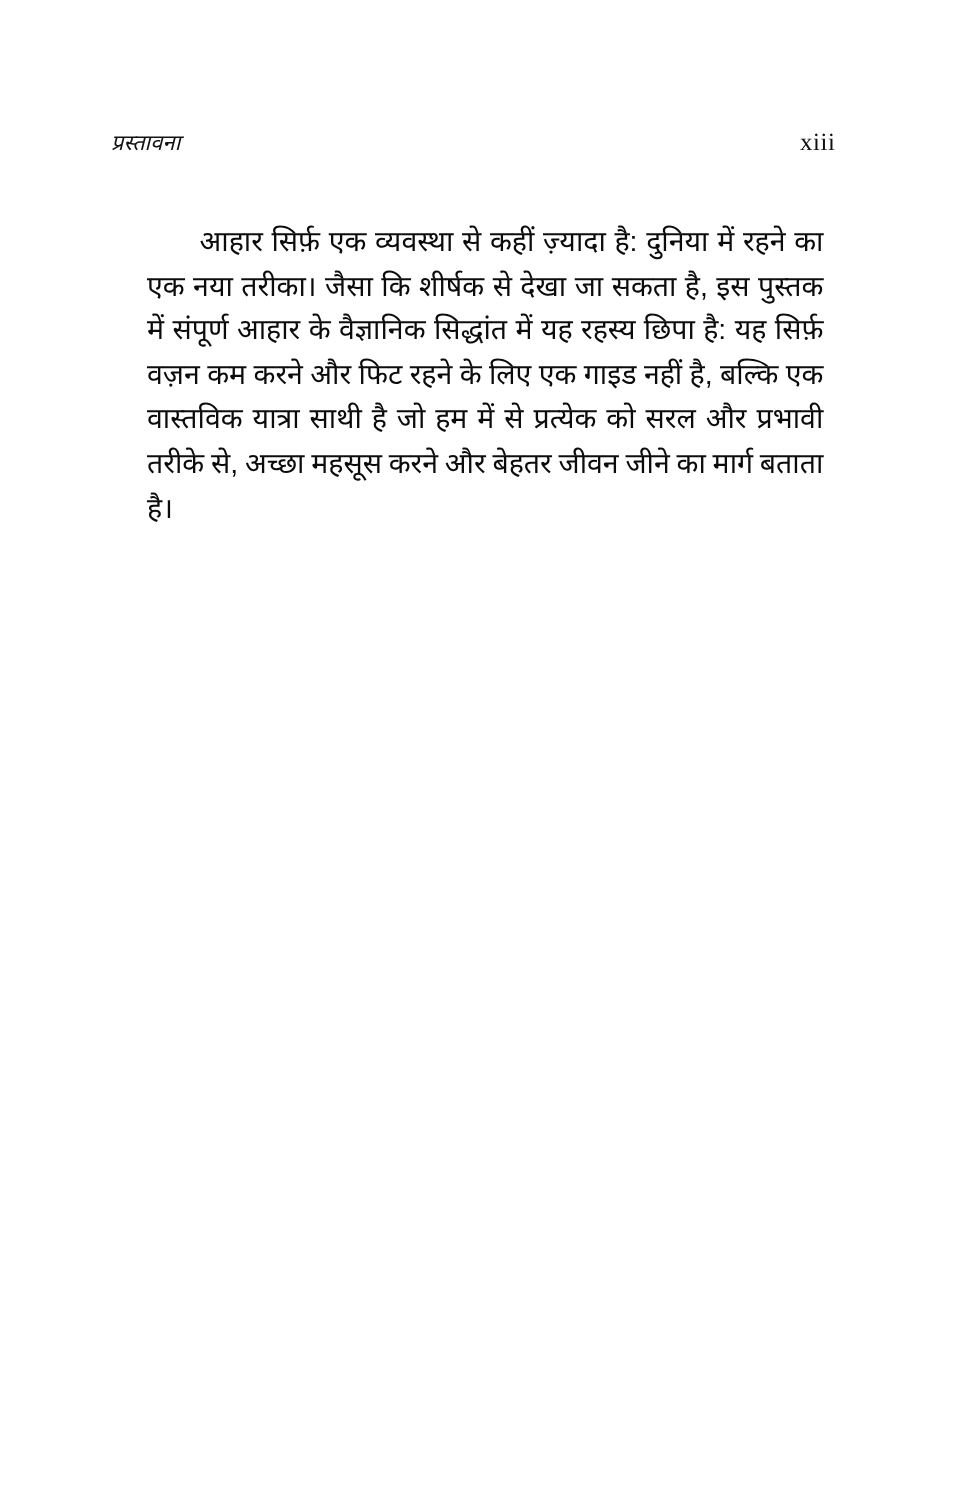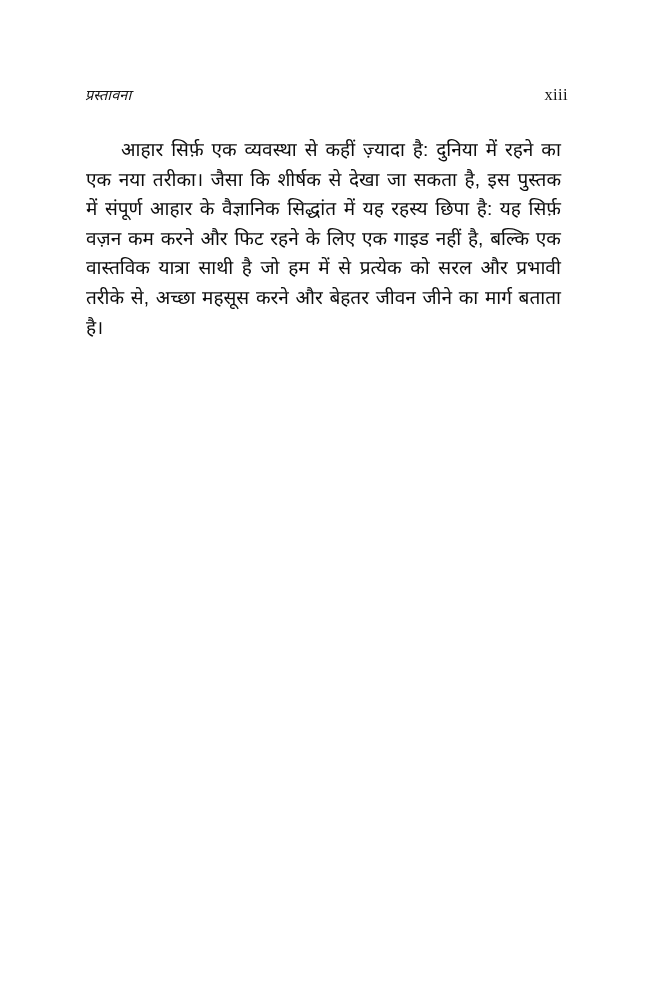--- a/index.html
+++ b/index.html
@@ -22,21 +22,21 @@
     left: 0;
     top: 0;
     width: 647px;
     height: 1000px;
     background: #ffffff;
   }
 
   
   .running-head {
     position: absolute;
-    left: 85px;
+    left: 74px;
     top: 84px;
     width: 483px;
     height: 24px;
     display: flex;
     align-items: baseline;
     justify-content: space-between;
   }
   .running-head-title {
     font-family: "Liberation Sans", "DejaVu Sans", sans-serif;
     font-size: 14.5px;
@@ -58,21 +58,21 @@
 
   
   .body-block {
     position: absolute;
     left: 82px;
     top: 131px;
     width: 483px;
   }
 
   .para {
-    margin: 4px;
+    margin: 16px;
     font-family: "Liberation Sans", "DejaVu Sans", sans-serif;
     font-size: 19px;
     line-height: 29.6px;
     color: #0b0b0b;
     text-align: justify;
     text-align-last: left;
     text-justify: inter-word;
     word-spacing: 0.2px;
   }
 

